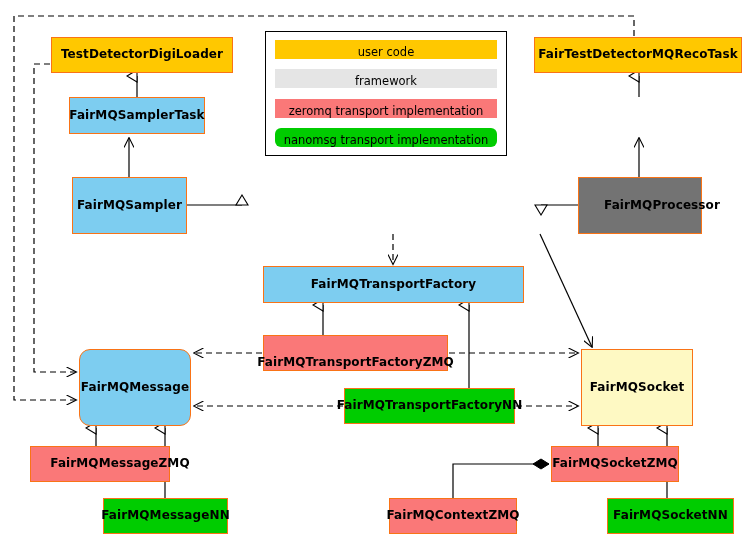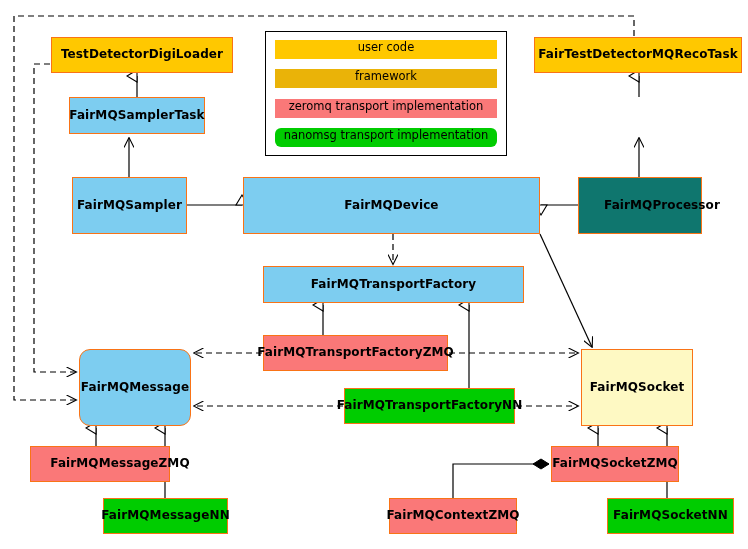--- a/index.html
+++ b/index.html
@@ -51,21 +51,21 @@
     z-index: 4;
     padding: 8px 9px;
     display: flex;
     flex-direction: column;
     justify-content: space-between;
   }
   .legend-row {
     box-sizing: border-box;
     height: 19px;
     display: flex;
-    align-items: flex-start;
+    align-items: flex-end;
     justify-content: center;
     font-size: 11.5px;
     font-weight: normal;
     color: #000000;
   }
 </style>
 </head>
 <body>
 
 <div id="diagram" style="width: 748px; height: 549px; background: rgb(255, 255, 255);">
@@ -170,33 +170,30 @@
 
   <div class="node" style="left: 51px; top: 37px; width: 182px; height: 36px; background: rgb(255, 200, 0);">
       <span>TestDetectorDigiLoader</span>
     </div>
   <div class="node abstract" style="left: 69px; top: 97px; width: 136px; height: 37px; background: rgb(125, 205, 240);">
       <span>FairMQSamplerTask</span>
     </div>
   <div class="node" style="left: 72px; top: 177px; width: 115px; height: 57px; background: rgb(125, 205, 240);">
       <span>FairMQSampler</span>
     </div>
-  <div class="node" style="left: 243px; top: 177px; width: 297px; height: 57px; background: rgb(125, 205, 240);">
-      <span>FairMQDevice</span>
-    </div>
   <div class="node" style="left: 534px; top: 37px; width: 208px; height: 36px; background: rgb(255, 200, 0);">
       <span>FairTestDetectorMQRecoTask</span>
     </div>
-  <div class="node" style="left: 578px; top: 177px; width: 124px; height: 57px; background: #0f766e; padding-left: 44px;">
+  <div class="node" style="left: 578px; top: 177px; width: 124px; height: 57px; background: #737373; padding-left: 44px;">
       <span>FairMQProcessor</span>
     </div>
   <div class="node abstract" style="left: 263px; top: 266px; width: 261px; height: 37px; background: rgb(125, 205, 240);">
       <span>FairMQTransportFactory</span>
     </div>
-  <div class="node" style="left: 263px; top: 335px; width: 185px; height: 36px; background: rgb(250, 120, 120);">
+  <div class="node" style="left: 263px; top: 335px; width: 185px; height: 36px; background: rgb(250, 120, 120); align-items: flex-end;">
       <span>FairMQTransportFactoryZMQ</span>
     </div>
   <div class="node" style="left: 344px; top: 388px; width: 171px; height: 36px; background: rgb(0, 204, 0);">
       <span>FairMQTransportFactoryNN</span>
     </div>
   <div class="node abstract" style="left: 79px; top: 349px; width: 112px; height: 77px; background: rgb(125, 205, 240); border-radius: 11px;">
       <span>FairMQMessage</span>
     </div>
   <div class="node abstract" style="left: 581px; top: 349px; width: 112px; height: 77px; background: #fef9c3;">
       <span>FairMQSocket</span>
@@ -214,21 +211,21 @@
       <span>FairMQSocketNN</span>
     </div>
   <div class="node" style="left: 389px; top: 498px; width: 128px; height: 36px; background: rgb(250, 120, 120);">
       <span>FairMQContextZMQ</span>
     </div>
 
   <div class="legend-box" style="left:265px; top:31px; width:242px; height:125px;">
     <div class="legend-row" style="background: rgb(255, 200, 0);">
         <span>user code</span>
       </div>
-    <div class="legend-row" style="background: #eab308;">
+    <div class="legend-row" style="background: #e5e5e5;">
         <span>framework</span>
       </div>
     <div class="legend-row" style="background: rgb(250, 120, 120);">
         <span>zeromq transport implementation</span>
       </div>
     <div class="legend-row" style="background: rgb(0, 204, 0); border-radius: 6px;">
         <span>nanomsg transport implementation</span>
       </div>
   </div>
 

